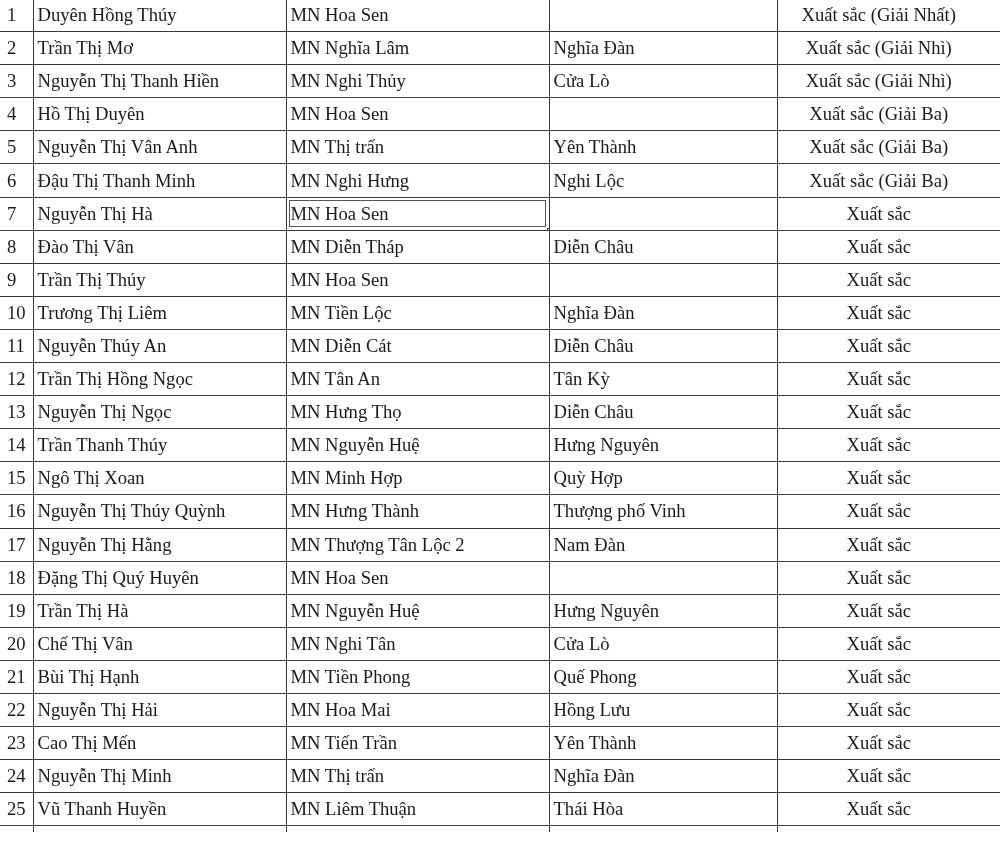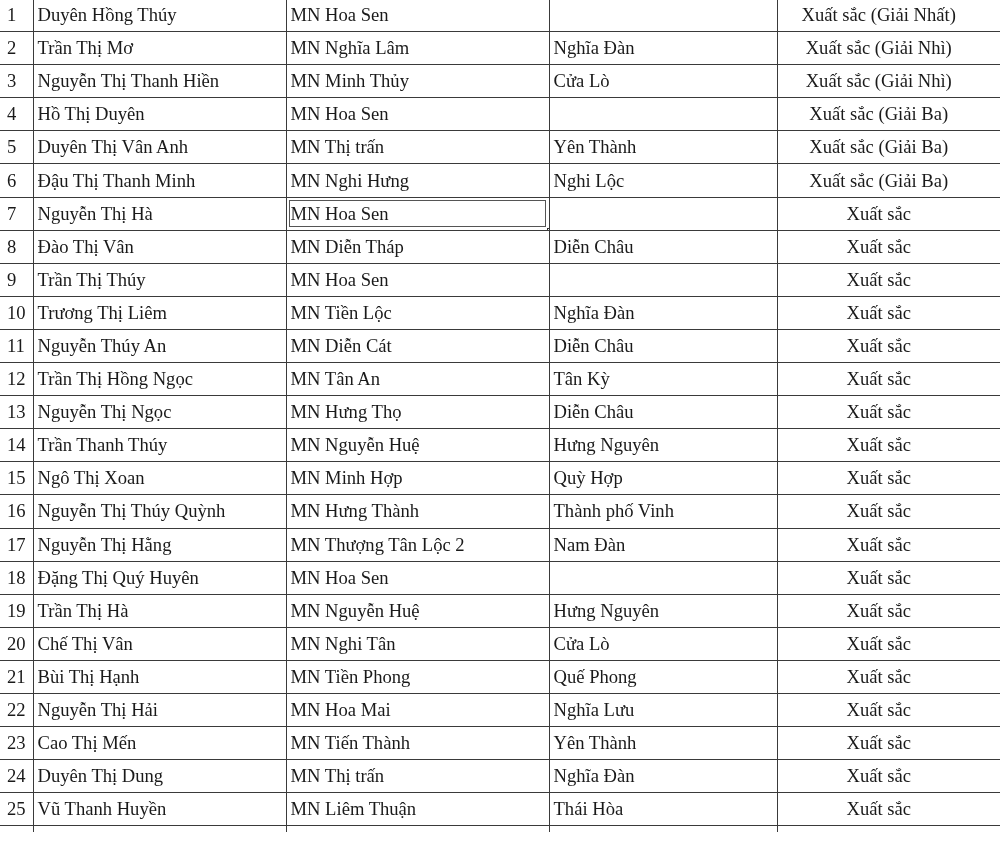--- a/index.html
+++ b/index.html
@@ -42,34 +42,34 @@
       <tr>
         <td class="c-num">2</td>
         <td class="c-name">Trần Thị Mơ</td>
         <td class="c-school">MN Nghĩa Lâm</td>
         <td class="c-district">Nghĩa Đàn</td>
         <td class="c-rank">Xuất sắc (Giải Nhì)</td>
       </tr>
       <tr>
         <td class="c-num">3</td>
         <td class="c-name">Nguyễn Thị Thanh Hiền</td>
-        <td class="c-school">MN Minh Thủy</td>
+        <td class="c-school">MN Nghi Thủy</td>
         <td class="c-district">Cửa Lò</td>
         <td class="c-rank">Xuất sắc (Giải Nhì)</td>
       </tr>
       <tr>
         <td class="c-num">4</td>
         <td class="c-name">Hồ Thị Duyên</td>
         <td class="c-school">MN Hoa Sen</td>
         <td class="c-district"></td>
         <td class="c-rank">Xuất sắc (Giải Ba)</td>
       </tr>
       <tr>
         <td class="c-num">5</td>
-        <td class="c-name">Duyên Thị Vân Anh</td>
+        <td class="c-name">Nguyễn Thị Vân Anh</td>
         <td class="c-school">MN  Thị trấn</td>
         <td class="c-district">Yên Thành</td>
         <td class="c-rank">Xuất sắc (Giải Ba)</td>
       </tr>
       <tr>
         <td class="c-num">6</td>
         <td class="c-name">Đậu Thị Thanh Minh</td>
         <td class="c-school">MN Nghi Hưng</td>
         <td class="c-district">Nghi Lộc</td>
         <td class="c-rank">Xuất sắc (Giải Ba)</td>
@@ -134,21 +134,21 @@
         <td class="c-num">15</td>
         <td class="c-name">Ngô Thị Xoan</td>
         <td class="c-school">MN Minh Hợp</td>
         <td class="c-district">Quỳ Hợp</td>
         <td class="c-rank">Xuất sắc</td>
       </tr>
       <tr>
         <td class="c-num">16</td>
         <td class="c-name">Nguyễn Thị Thúy Quỳnh</td>
         <td class="c-school">MN Hưng Thành</td>
-        <td class="c-district">Thành phố Vinh</td>
+        <td class="c-district">Thượng phố Vinh</td>
         <td class="c-rank">Xuất sắc</td>
       </tr>
       <tr>
         <td class="c-num">17</td>
         <td class="c-name">Nguyễn Thị Hằng</td>
         <td class="c-school">MN Thượng Tân Lộc 2</td>
         <td class="c-district">Nam Đàn</td>
         <td class="c-rank">Xuất sắc</td>
       </tr>
       <tr>
@@ -176,33 +176,33 @@
         <td class="c-num">21</td>
         <td class="c-name">Bùi Thị Hạnh</td>
         <td class="c-school">MN Tiền Phong</td>
         <td class="c-district">Quế Phong</td>
         <td class="c-rank">Xuất sắc</td>
       </tr>
       <tr>
         <td class="c-num">22</td>
         <td class="c-name">Nguyễn Thị Hải</td>
         <td class="c-school">MN Hoa Mai</td>
-        <td class="c-district">Nghĩa Lưu</td>
+        <td class="c-district">Hồng Lưu</td>
         <td class="c-rank">Xuất sắc</td>
       </tr>
       <tr>
         <td class="c-num">23</td>
         <td class="c-name">Cao Thị Mến</td>
-        <td class="c-school">MN Tiến Thành</td>
+        <td class="c-school">MN Tiến Trần</td>
         <td class="c-district">Yên Thành</td>
         <td class="c-rank">Xuất sắc</td>
       </tr>
       <tr>
         <td class="c-num">24</td>
-        <td class="c-name">Duyên Thị Dung</td>
+        <td class="c-name">Nguyễn Thị Minh</td>
         <td class="c-school">MN Thị trấn</td>
         <td class="c-district">Nghĩa Đàn</td>
         <td class="c-rank">Xuất sắc</td>
       </tr>
       <tr>
         <td class="c-num">25</td>
         <td class="c-name">Vũ Thanh Huyền</td>
         <td class="c-school">MN Liêm Thuận</td>
         <td class="c-district">Thái Hòa</td>
         <td class="c-rank">Xuất sắc</td>

